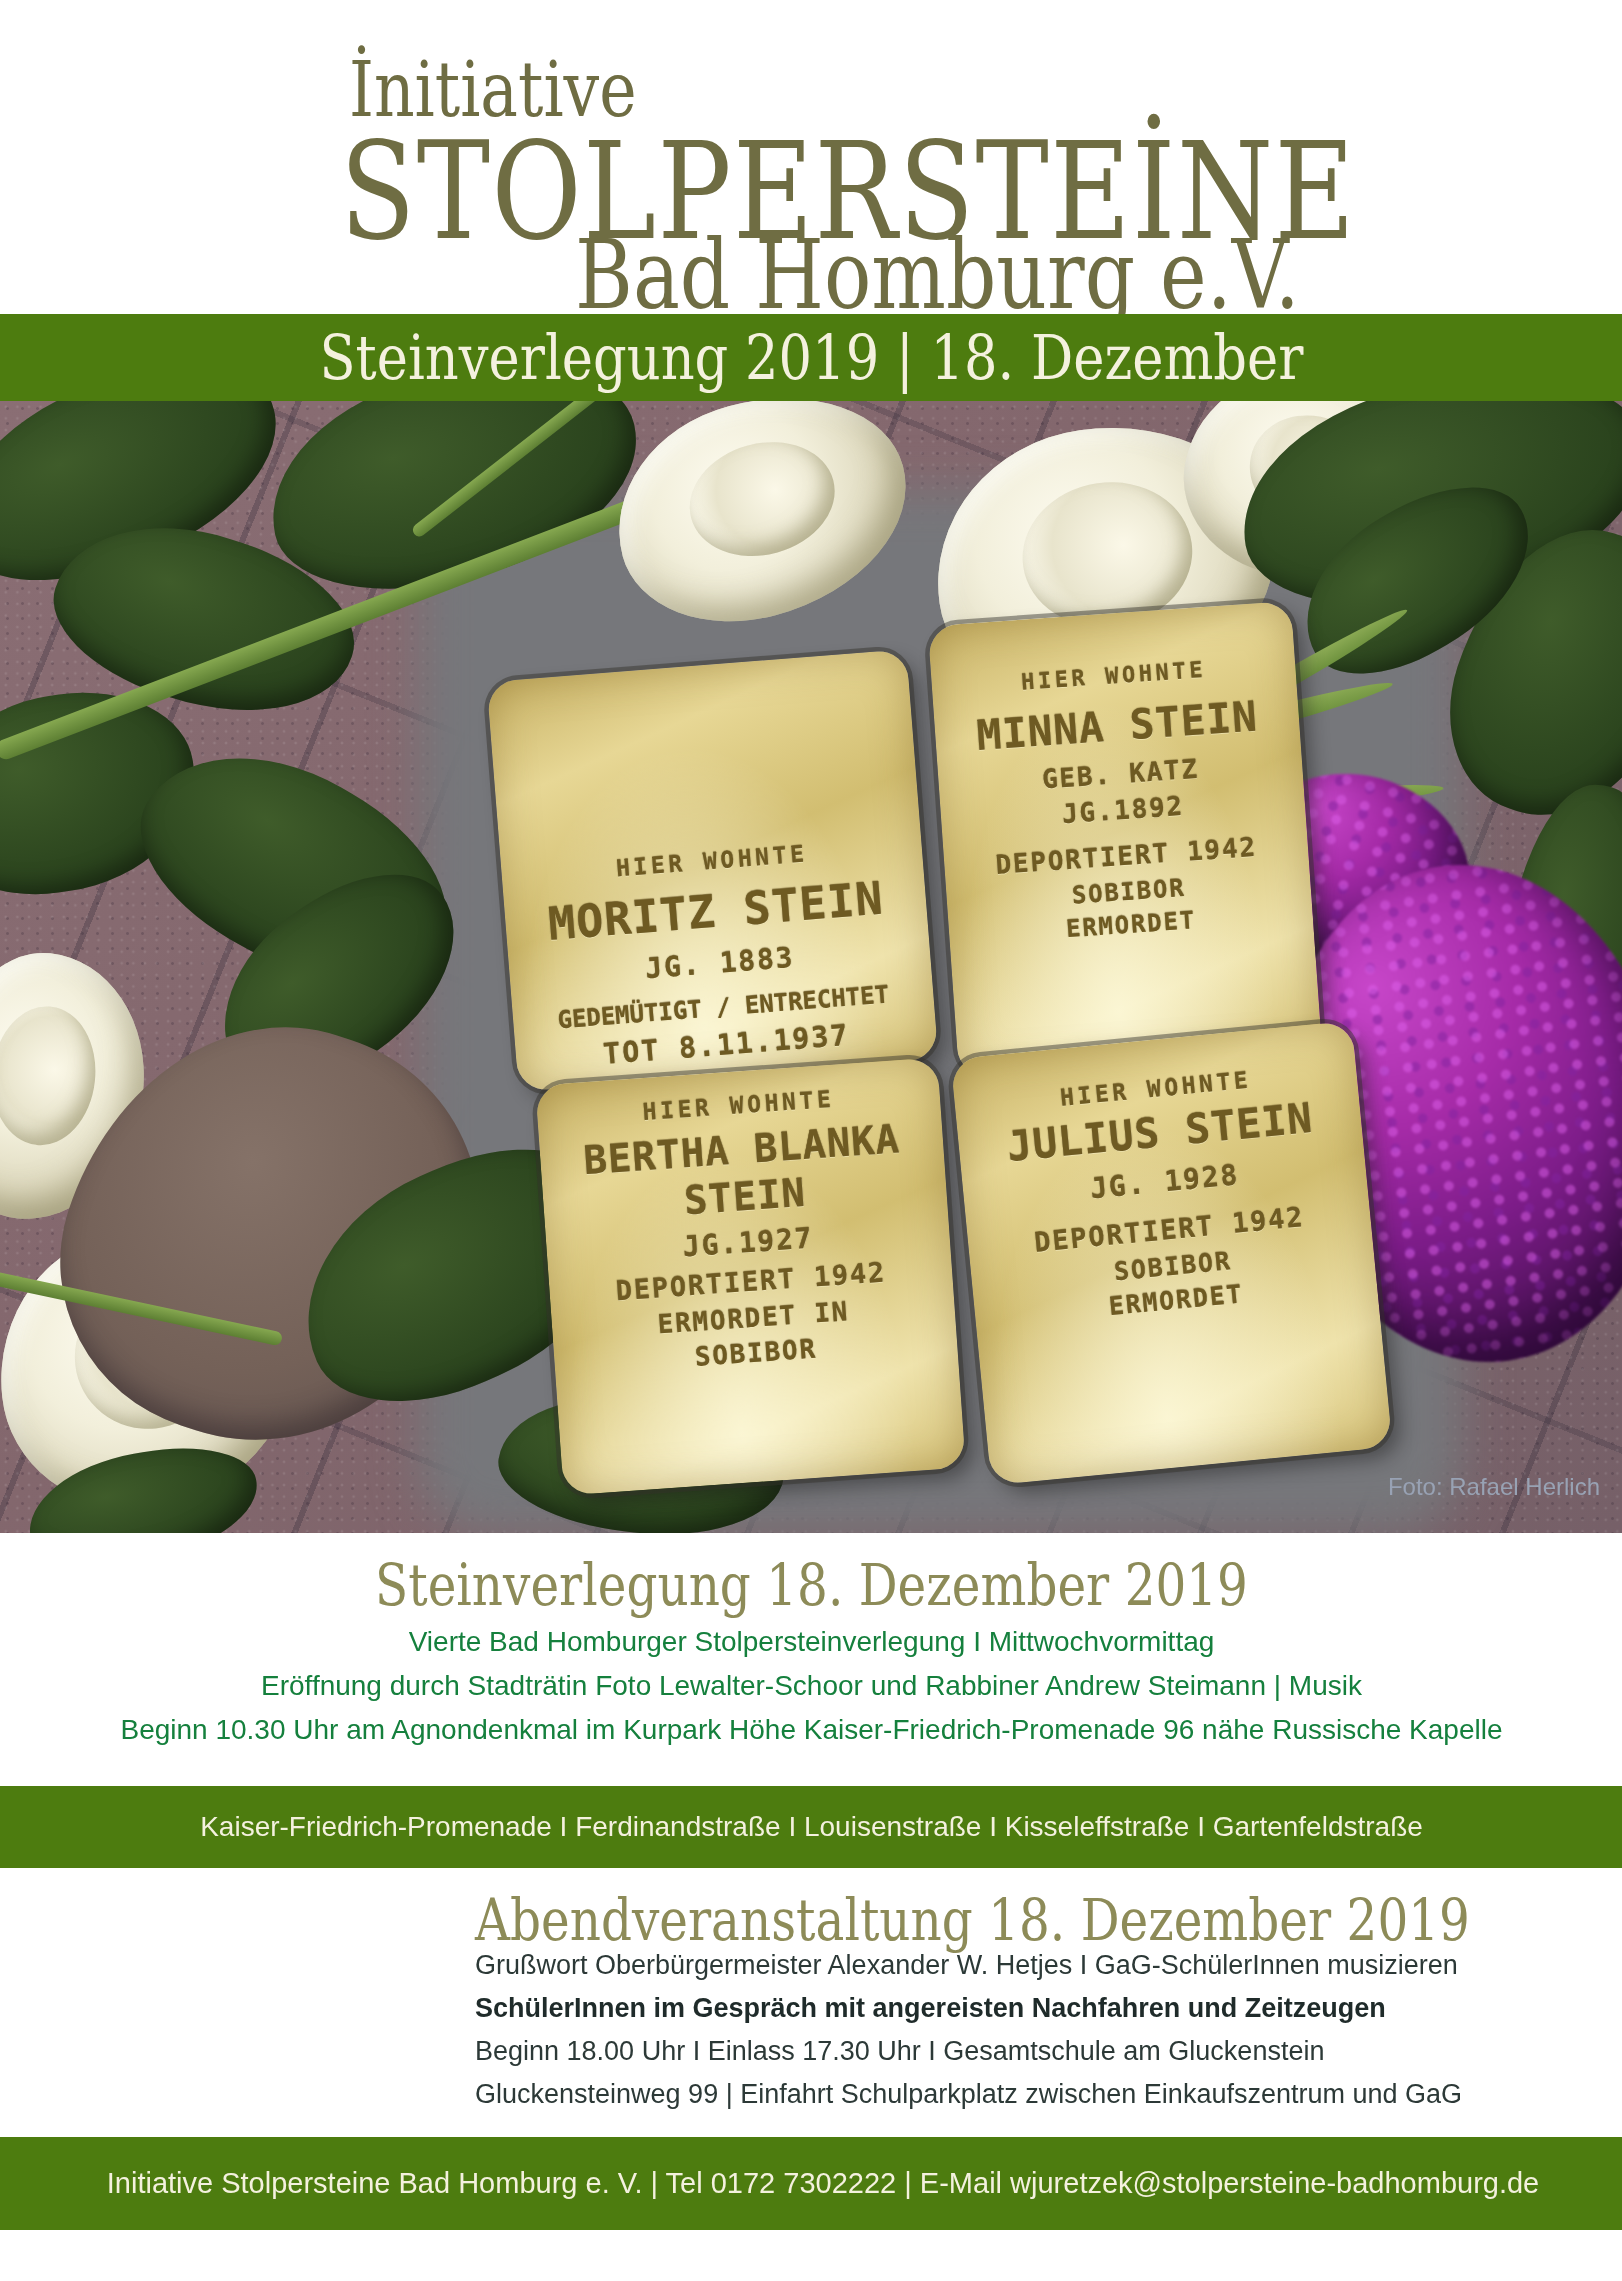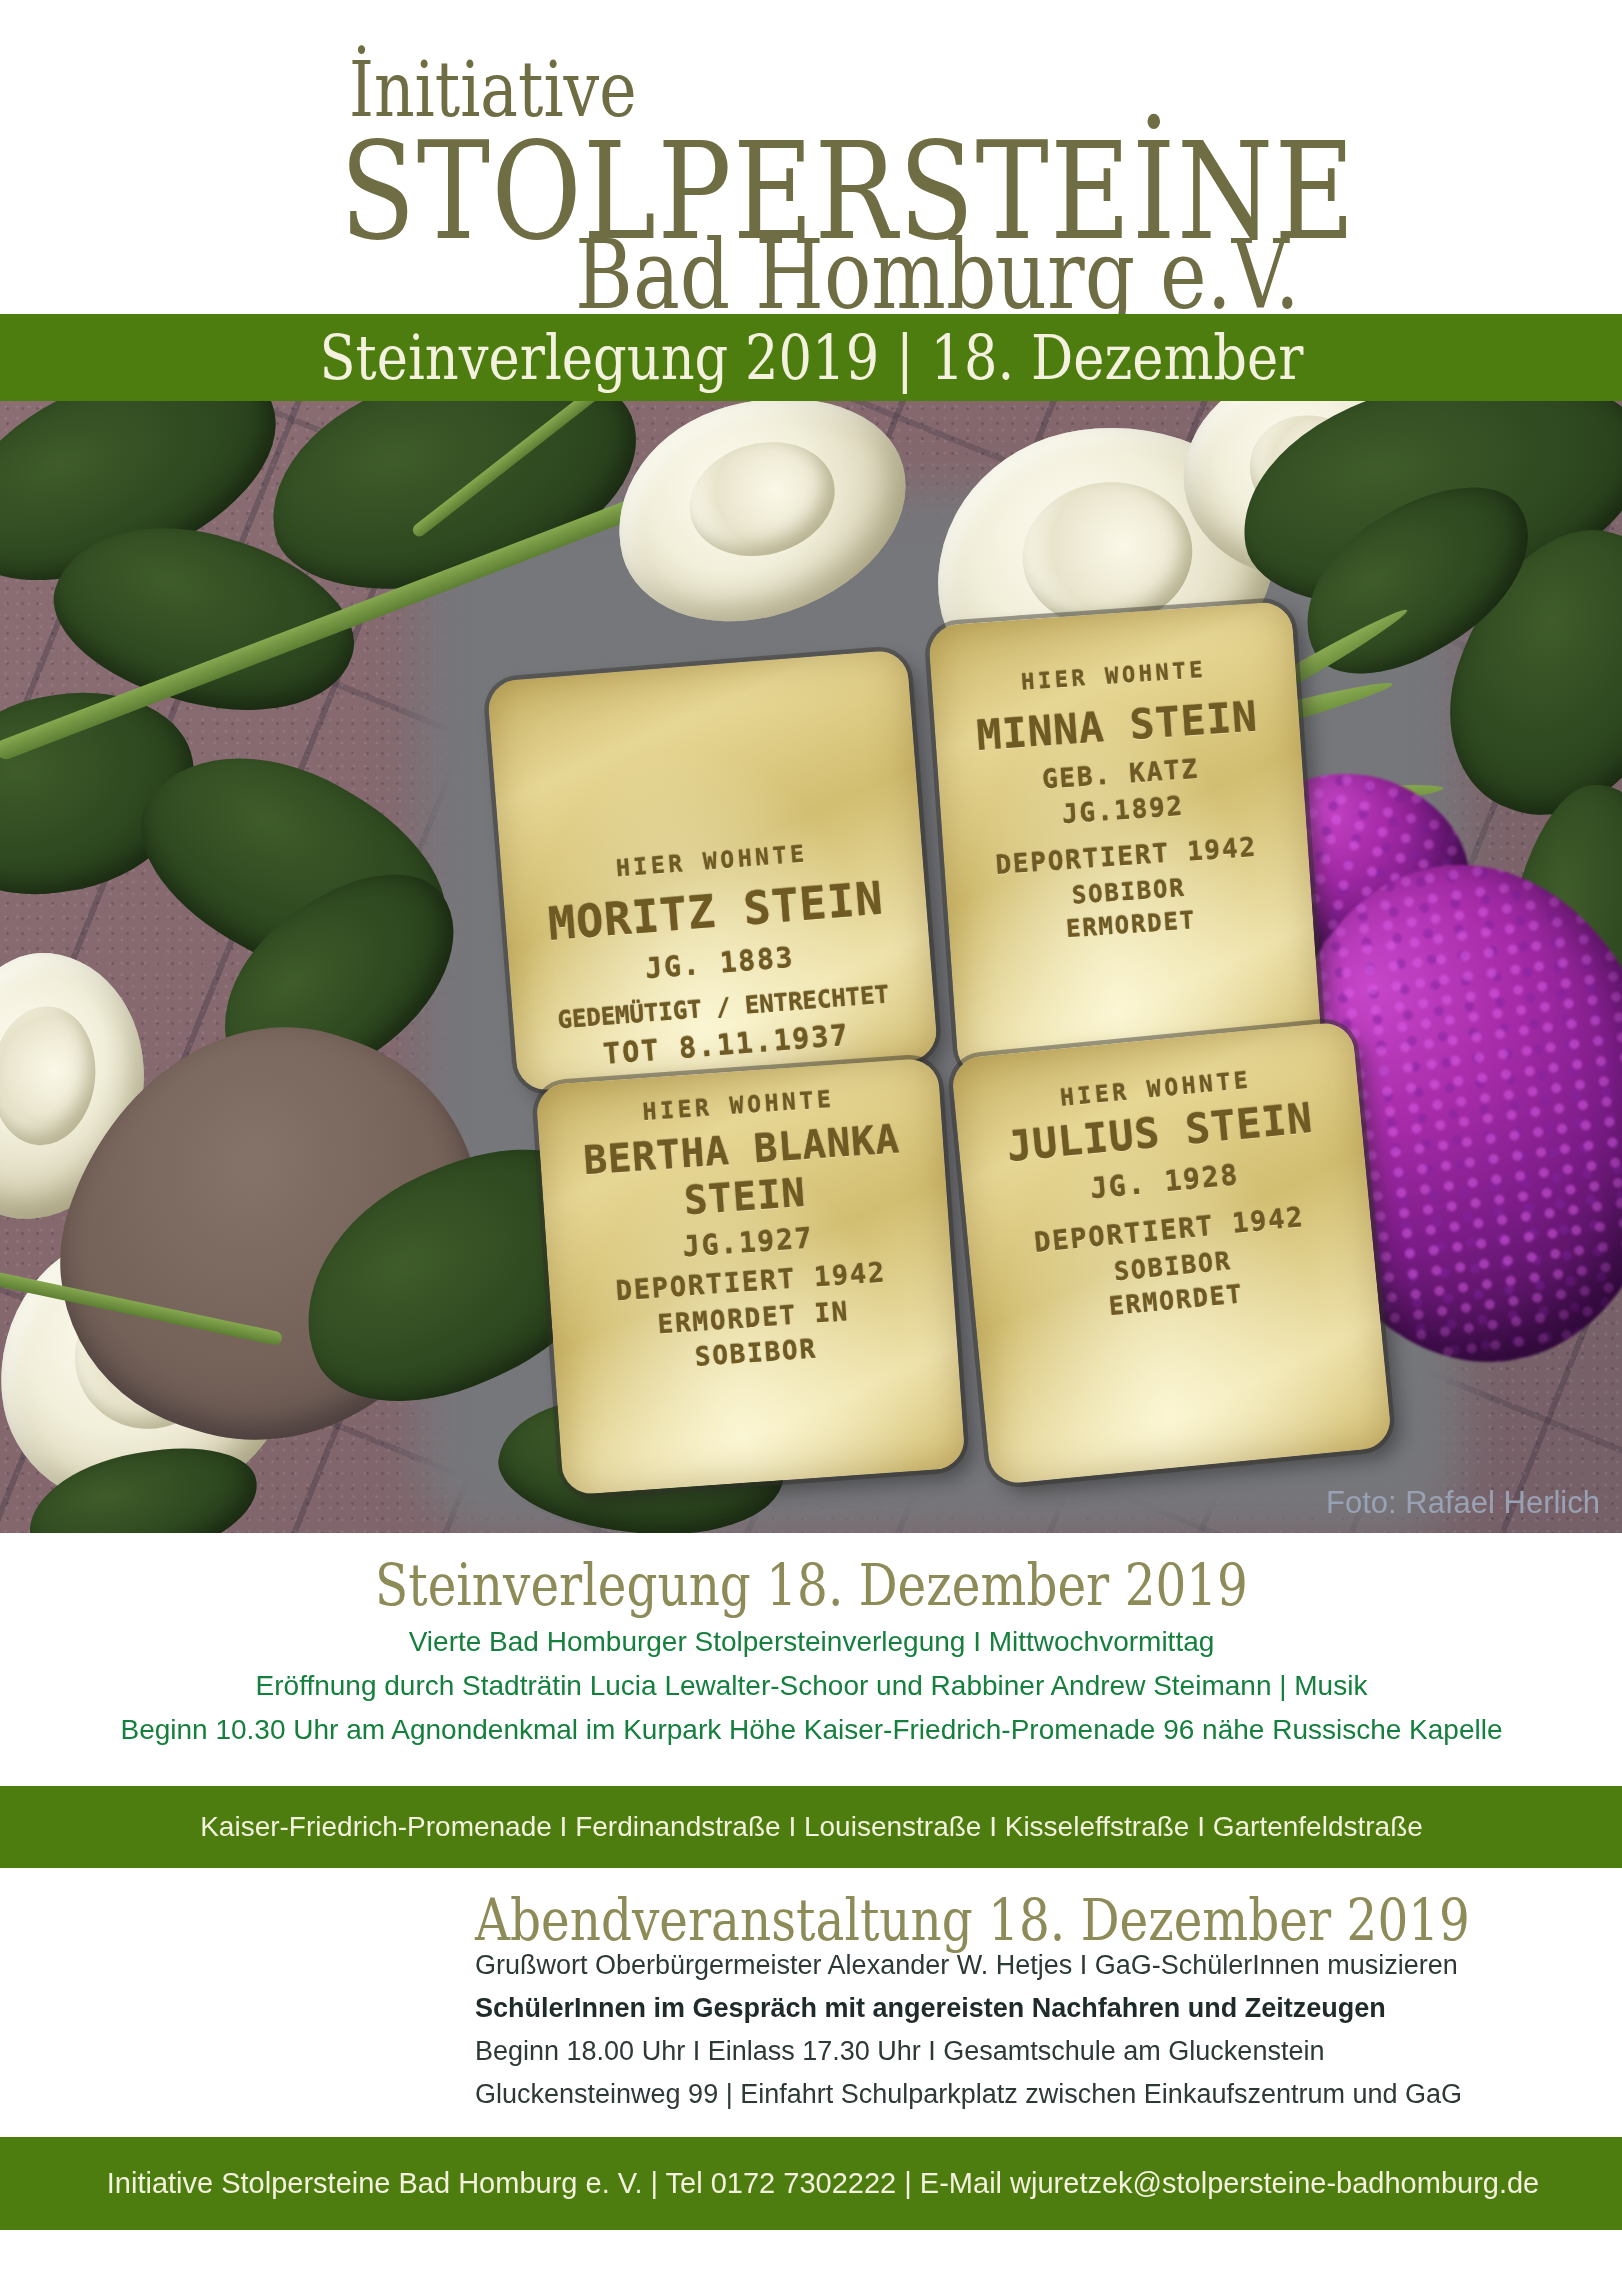--- a/index.html
+++ b/index.html
@@ -56,21 +56,21 @@
     box-shadow:inset -16px -23px 53px rgba(30,5,40,.65);filter:blur(0.9px);}
   .plaque{position:absolute;border-radius:30px;display:flex;flex-direction:column;align-items:center;
     background:
       radial-gradient(ellipse at 45% 88%, rgba(255,252,225,.75) 0%, rgba(255,252,225,0) 55%),
       linear-gradient(160deg,#c8b266 0%,#e7d795 22%,#d2be71 48%,#efe3ac 78%,#d7c47b 100%);
     box-shadow:0 0 0 4.5px rgba(52,48,42,.45), 9px 10.7px 19.6px rgba(25,25,25,.45),
       inset 0 0 41px rgba(120,92,30,.38);}
   .pl{font-family:"DejaVu Sans Mono","Liberation Mono",monospace;font-weight:bold;color:#6e5a22;
     letter-spacing:1.8px;white-space:nowrap;
     text-shadow:0 0.9px 0 rgba(255,248,205,.55), 0 -0.9px 0.9px rgba(75,55,8,.55), 0 0 0.9px rgba(90,70,20,.7);}
-  .credit{position:absolute;right:23px;bottom:12px;color:#98a2b4;font-size:31px;text-align:center;}
+  .credit{position:absolute;right:23px;bottom:32px;color:#98a2b4;font-size:24px;text-align:center;}
 
   
   .h-serif{position:absolute;left:0;width:1623px;text-align:center;color:#8d8b58;
     font-family:"DejaVu Serif","Liberation Serif",serif;white-space:nowrap;}
   .day-lines{position:absolute;left:0;top:1620px;width:1623px;text-align:center;
     color:#15803d;font-size:28px;line-height:44px;}
 
   
   .evening-h{position:absolute;left:475px;top:1887px;color:#8d8b58;
     font-family:"DejaVu Serif","Liberation Serif",serif;font-size:57px;white-space:nowrap;
@@ -181,21 +181,21 @@
       <div class="pl" style="font-size:25px;margin-bottom:5.3px;">SOBIBOR</div>
       <div class="pl" style="font-size:25px;">ERMORDET</div>
     </div>
 
     <div class="credit">Foto: Rafael Herlich</div>
   </div>
 
   <div class="h-serif" style="top:1552px;font-size:57px;transform:scaleX(.85);">Steinverlegung 18. Dezember 2019</div>
   <div class="day-lines">
     <div>Vierte Bad Homburger Stolpersteinverlegung I Mittwochvormittag</div>
-    <div>Eröffnung durch Stadträtin Lucia Lewalter-Schoor und Rabbiner Andrew Steimann | Musik</div>
+    <div>Eröffnung durch Stadträtin Foto Lewalter-Schoor und Rabbiner Andrew Steimann | Musik</div>
     <div>Beginn 10.30 Uhr am Agnondenkmal im Kurpark Höhe Kaiser-Friedrich-Promenade 96 nähe Russische Kapelle</div>
   </div>
 
   <div class="banner banner-streets">
     <div class="bt">Kaiser-Friedrich-Promenade I Ferdinandstraße I Louisenstraße I Kisseleffstraße I Gartenfeldstraße</div>
   </div>
 
 
   <div class="evening-h">Abendveranstaltung 18. Dezember 2019</div>
   <div class="evening-lines">

